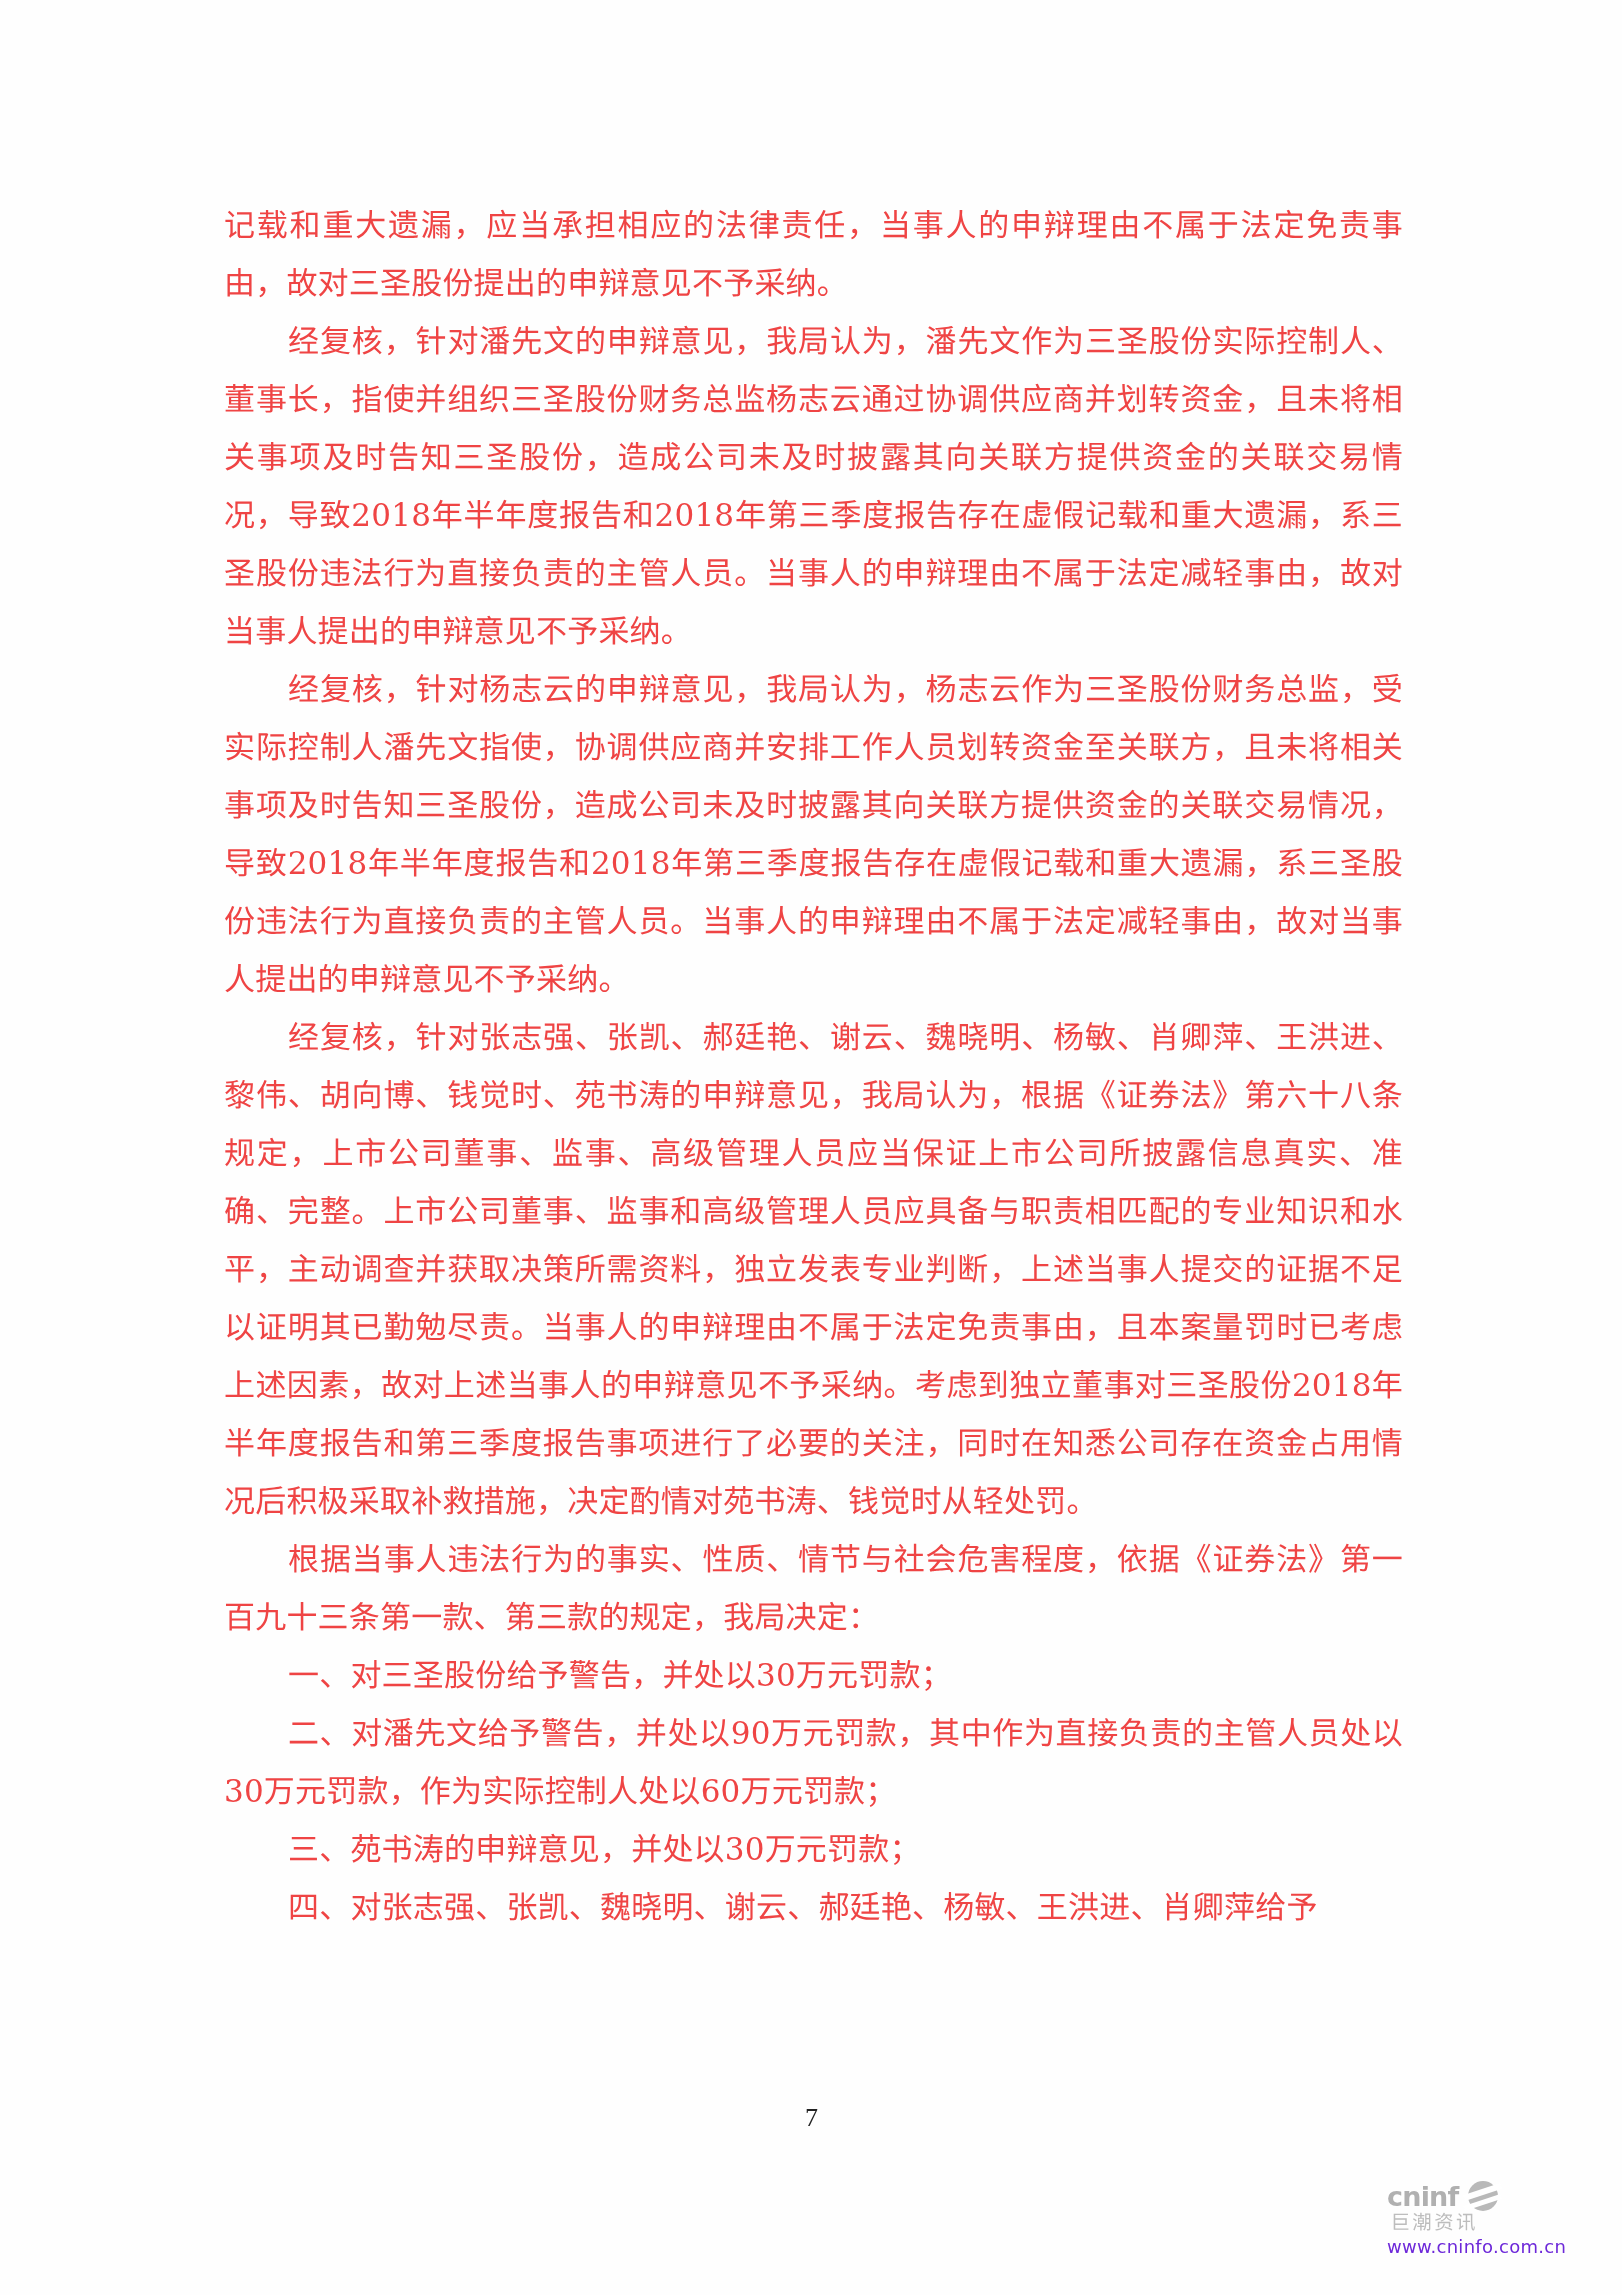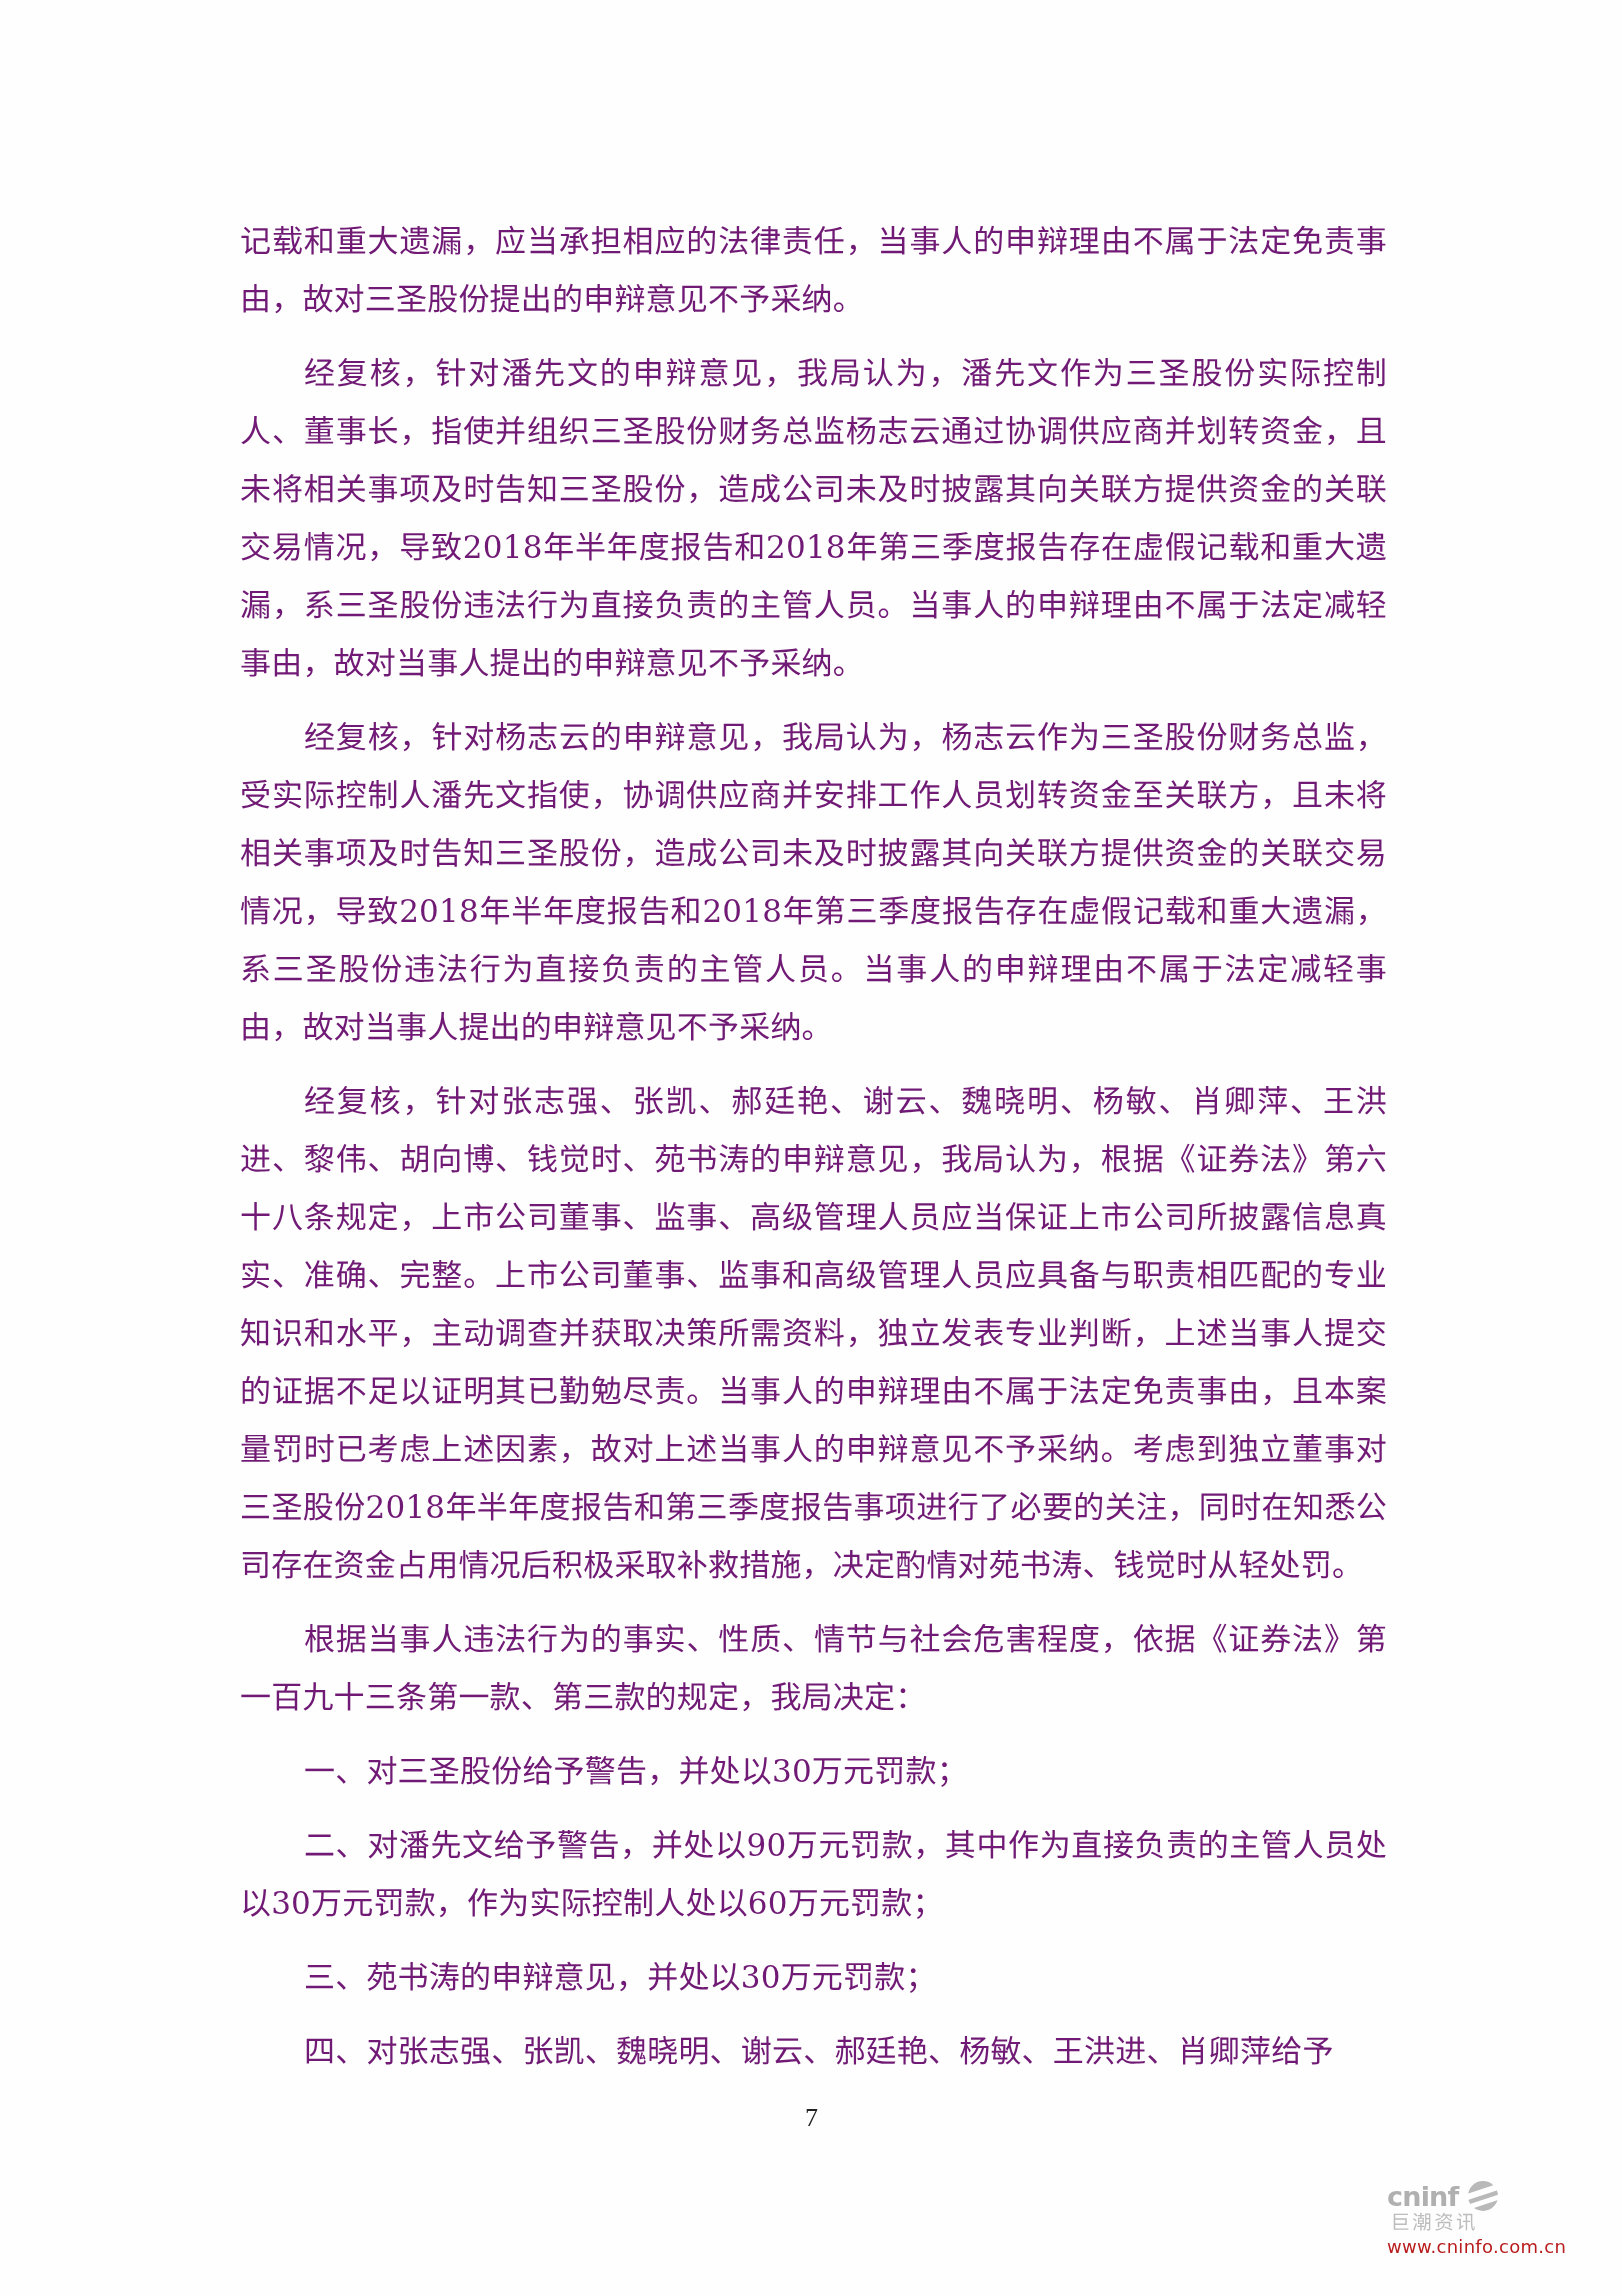--- a/index.html
+++ b/index.html
@@ -31,22 +31,22 @@
     top: 196px;
     width: 1179px;
   }
 
   .para {
     font-size: 31px;
     line-height: 58px;
     text-align: justify;
     text-justify: inter-ideograph;
     letter-spacing: 0.2px;
-    margin: 16px;
-    color: #701a75;
+    margin: 0;
+    color: #ef4444;
     font-family: "DejaVu Serif", "Liberation Serif", serif;
     text-align-last: left;
   }
 
   .indent {
     text-indent: 64px;
   }
 
   .page-number {
     position: absolute;
@@ -117,21 +117,21 @@
   .footer-logo .cn-name {
     font-family: "DejaVu Sans", "Liberation Sans", sans-serif;
     font-size: 19.4px;
     letter-spacing: 2.5px;
     color: #bdbdbd;
     margin-left: 3.4px;
   }
   .footer-logo .url {
     font-family: "DejaVu Sans", "Liberation Sans", sans-serif;
     font-size: 18px;
-    color: #b91c1c;
+    color: #6d28d9;
     margin-top: 6px;
     letter-spacing: 0.3px;
   }
 </style>
 </head>
 <body>
 
 <div class="page">
 
   <div class="content">

